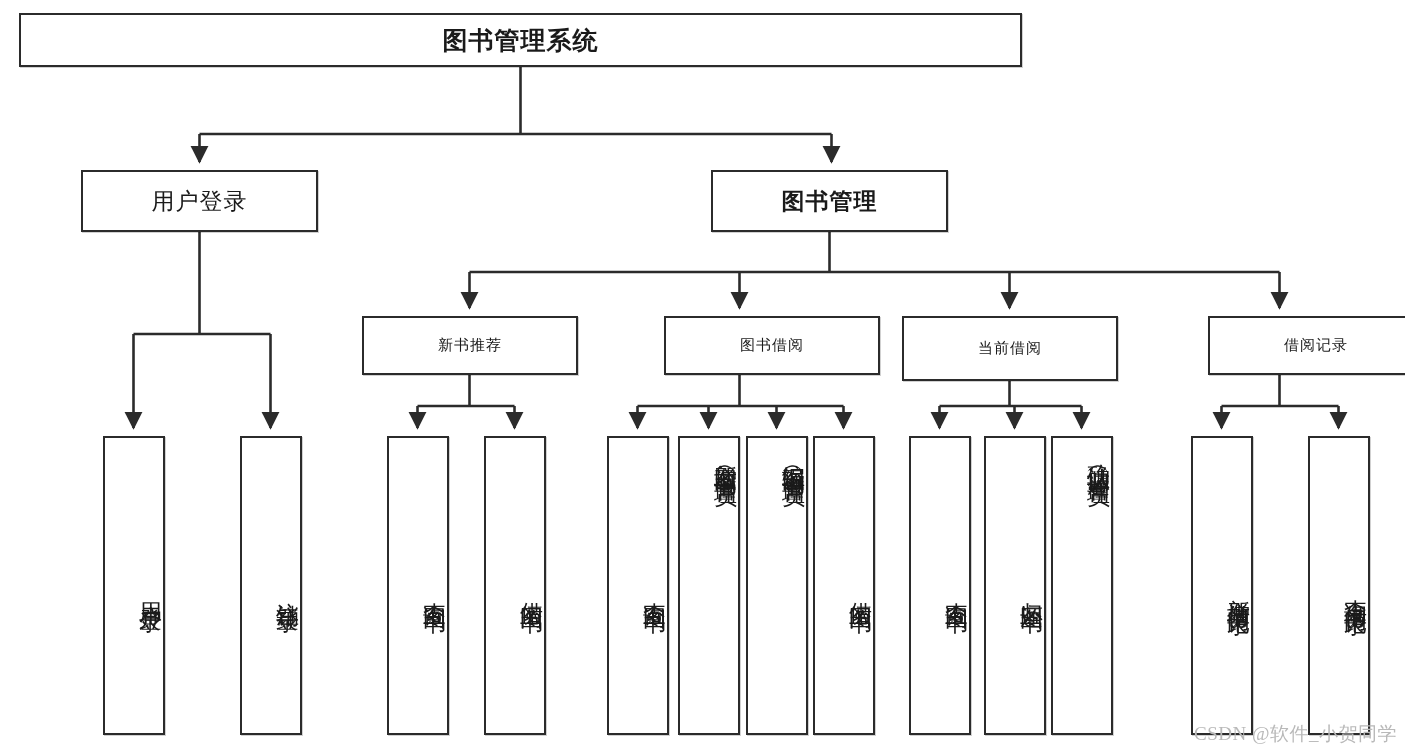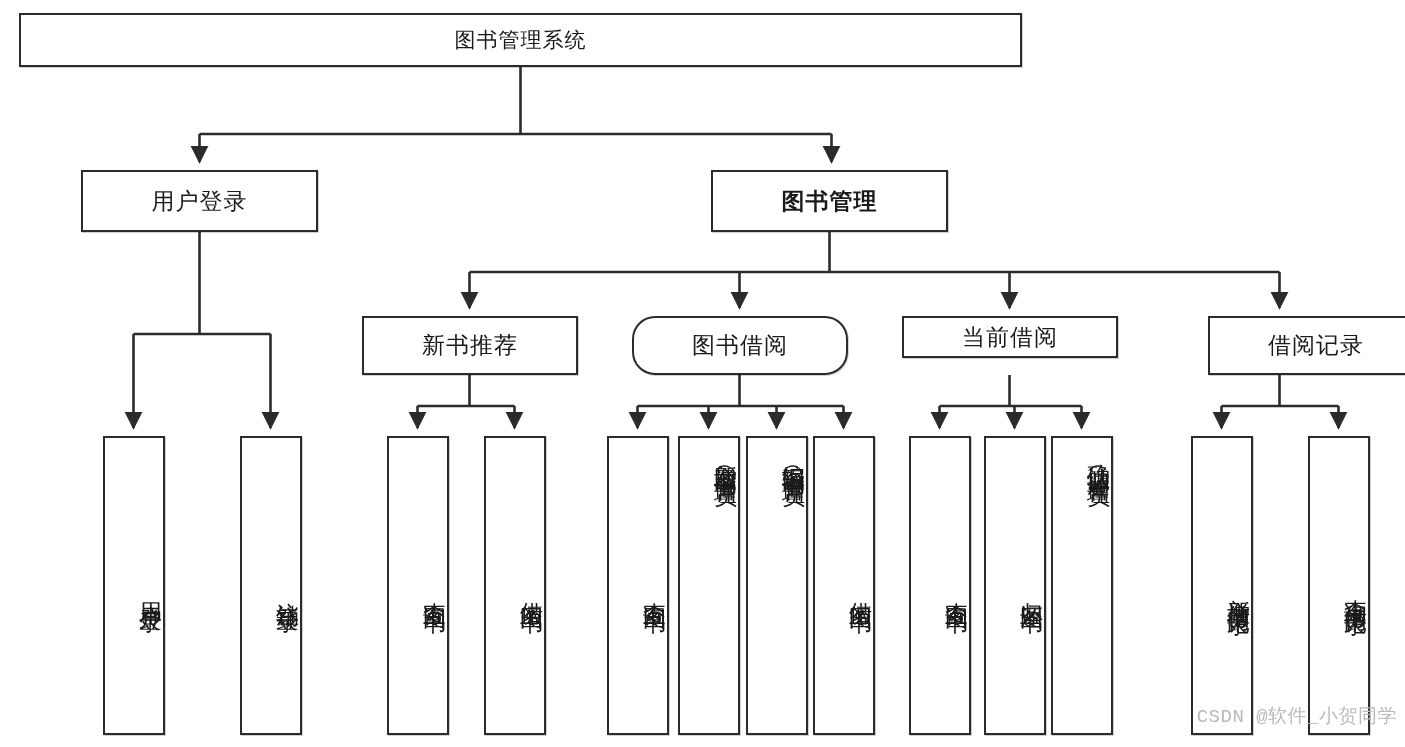--- a/index.html
+++ b/index.html
@@ -30,45 +30,45 @@
     box-sizing: border-box;
     border: 2.5px solid #2b2b2b;
     background: #ffffff;
     display: flex;
     align-items: center;
     justify-content: center;
     color: #1a1a1a;
     letter-spacing: 1px;
     box-shadow: 1px 1px 0 rgba(0,0,0,0.18);
   }
-  .node.level0 { font-size: 21px; }
+  .node.level0 { font-size: 25px; font-weight: bold; }
   .node.level1 { font-size: 23px; }
-  .node.level2 { font-size: 23px; }
+  .node.level2 { font-size: 15px; }
   .node.leaf {
     font-size: 23px;
     writing-mode: vertical-rl;
     text-orientation: upright;
     align-items: flex-start;
     justify-content: center;
     padding-top: 8px;
     line-height: 1.06;
     letter-spacing: 3px;
   }
   .node.leaf.topalign {
     justify-content: flex-start;
   }
   .watermark {
     position: absolute;
     right: 8px;
-    bottom: 18px;
+    bottom: 0;
     font-size: 19px;
     color: #b9b9b9;
     letter-spacing: 0.5px;
     white-space: nowrap;
-    font-family: Liberation Mono, monospace;
+    font-family: Liberation Serif, serif;
   }
 </style>
 </head>
 <body>
 
 <div id="canvas">
 
   <svg id="edges" viewBox="0 0 1405 747" xmlns="http://www.w3.org/2000/svg">
     <defs>
       <marker id="arrow" viewBox="0 0 10 10" refX="9" refY="5" markerWidth="7" markerHeight="7" orient="auto-start-reverse">
@@ -126,24 +126,24 @@
   <div class="node level1" style="left:81px; top:170px; width:237px; height:62px;">
     <span>用户登录</span>
   </div>
   <div class="node level1" style="left:711px; top:170px; width:237px; height:62px;font-weight:bold;">
     <span>图书管理</span>
   </div>
 
   <div class="node level2" style="left:362px; top:316px; width:216px; height:59px;">
     <span>新书推荐</span>
   </div>
-  <div class="node level2" style="left:632px; top:316px; width:216px; height:59px;border-radius:23px;">
+  <div class="node level2" style="left:664px; top:316px; width:216px; height:59px;">
     <span>图书借阅</span>
   </div>
-  <div class="node level2" style="left:902px; top:316px; width:216px; height:42px;">
+  <div class="node level2" style="left:902px; top:316px; width:216px; height:65px;">
     <span>当前借阅</span>
   </div>
   <div class="node level2" style="left:1172px; top:316px; width:216px; height:59px;margin-left:36px;">
     <span>借阅记录</span>
   </div>
 
   <div class="node leaf" style="left:103px; top:436px; width:62px; height:299px;">
     <span>用户登录</span>
   </div>
   <div class="node leaf" style="left:240px; top:436px; width:62px; height:299px;">

